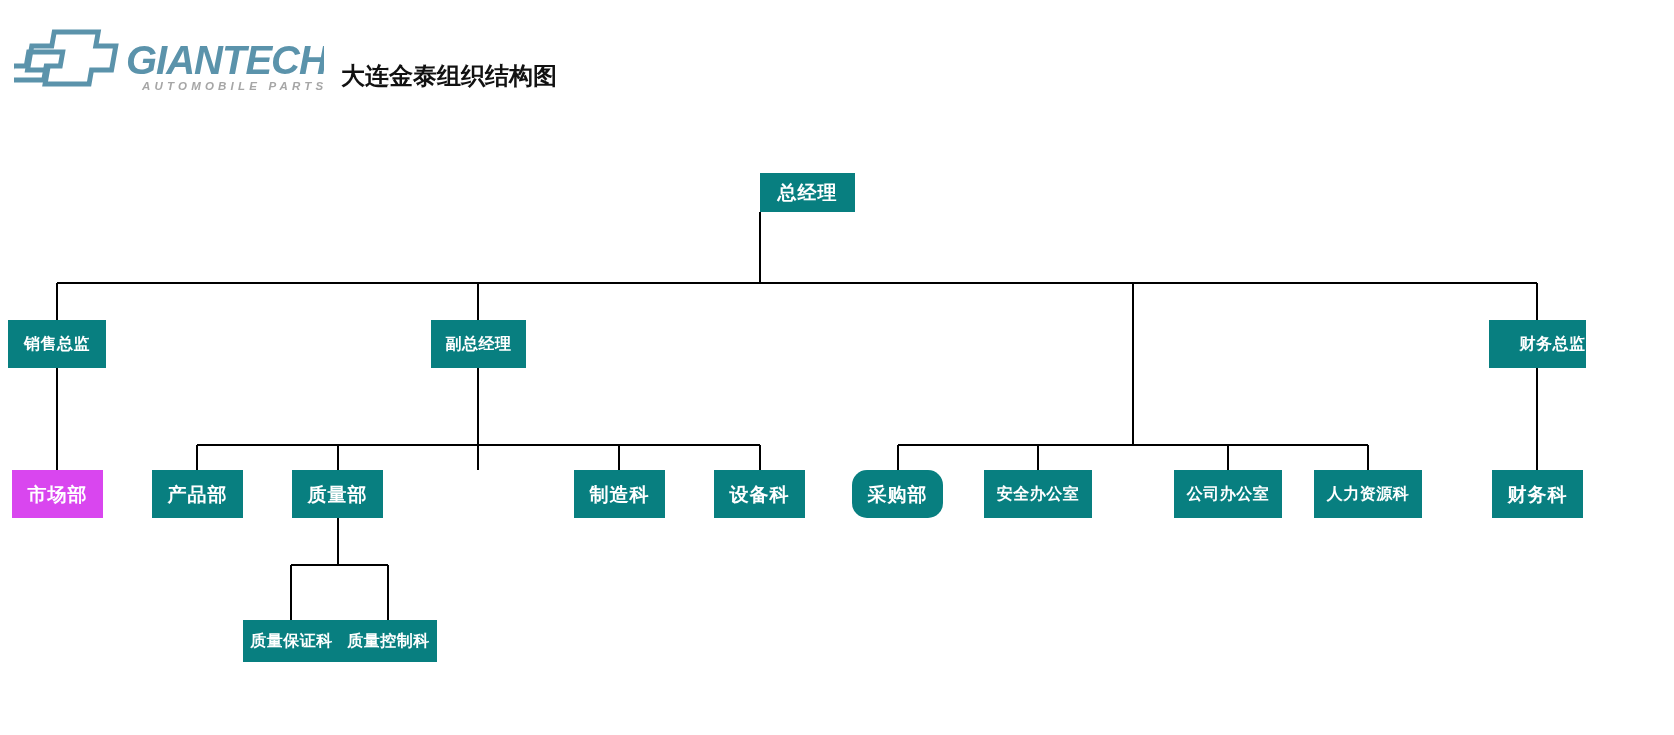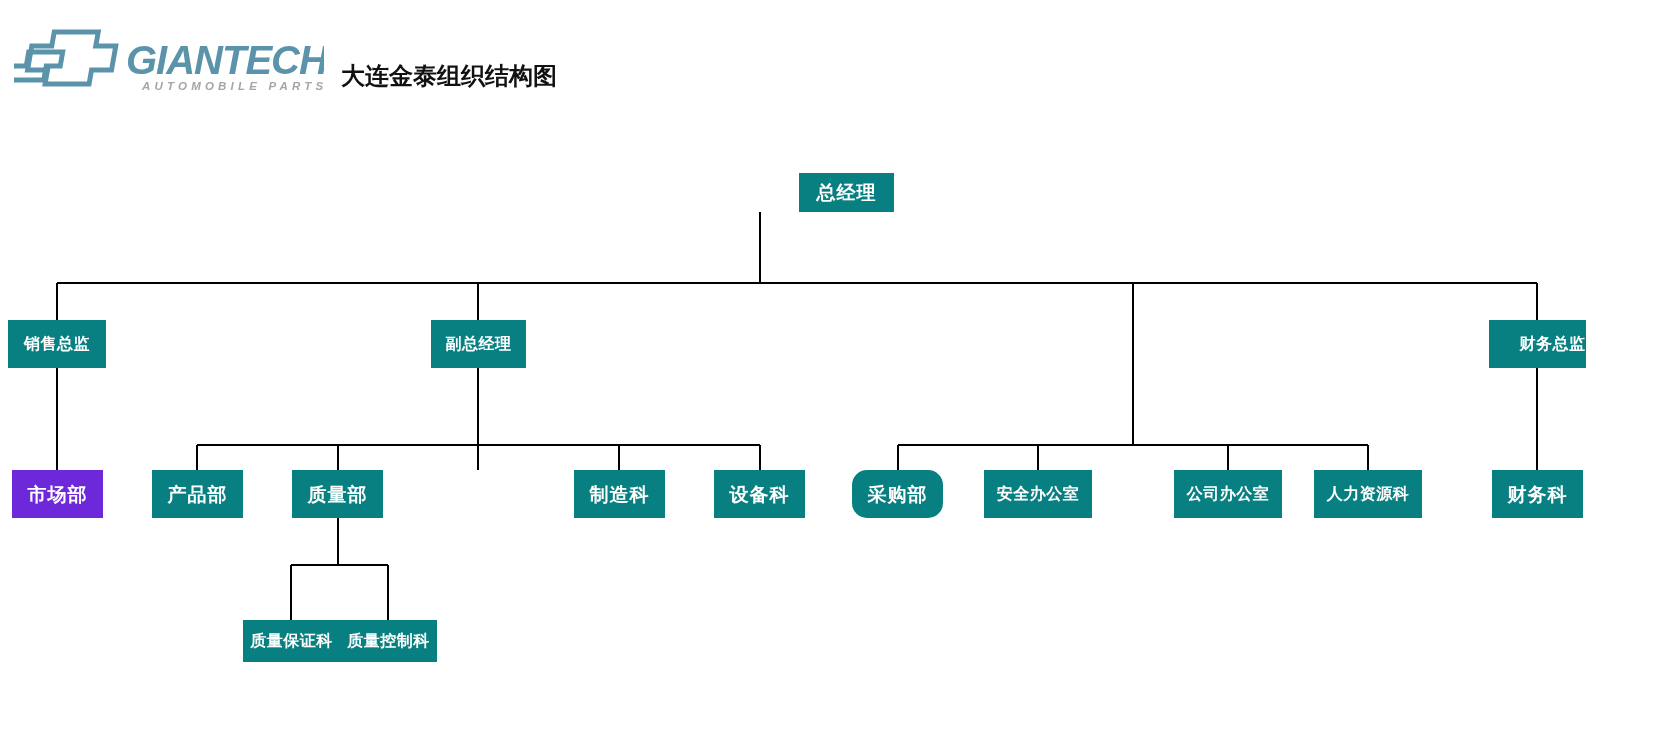--- a/index.html
+++ b/index.html
@@ -90,33 +90,33 @@
       <div class="line v" style="background: rgb(0, 0, 0); left: 759.2px; top: 445px; height: 25px;"></div>
       <div class="line h" style="background: rgb(0, 0, 0); left: 898px; top: 444.2px; width: 470px;"></div>
       <div class="line v" style="background: rgb(0, 0, 0); left: 897.2px; top: 445px; height: 25px;"></div>
       <div class="line v" style="background: rgb(0, 0, 0); left: 1037.2px; top: 445px; height: 25px;"></div>
       <div class="line v" style="background: rgb(0, 0, 0); left: 1227.2px; top: 445px; height: 25px;"></div>
       <div class="line v" style="background: rgb(0, 0, 0); left: 1367.2px; top: 445px; height: 25px;"></div>
       <div class="line v" style="background: rgb(0, 0, 0); left: 337.2px; top: 518px; height: 47px;"></div>
       <div class="line h" style="background: rgb(0, 0, 0); left: 291px; top: 564.2px; width: 97px;"></div>
       <div class="line v" style="background: rgb(0, 0, 0); left: 290.2px; top: 565px; height: 55px;"></div>
       <div class="line v" style="background: rgb(0, 0, 0); left: 387.2px; top: 565px; height: 55px;"></div>
-      <div class="node" style="left: 760px; top: 173px; width: 95px; height: 39px; background: rgb(8, 127, 128); color: rgb(255, 255, 255); margin-left: 39px;">
+      <div class="node" style="left: 760px; top: 173px; width: 95px; height: 39px; background: rgb(8, 127, 128); color: rgb(255, 255, 255);">
         <span>总经理</span>
       </div>
       <div class="node small" style="left: 8px; top: 320px; width: 98px; height: 48px; background: rgb(8, 127, 128); color: rgb(255, 255, 255);">
         <span>销售总监</span>
       </div>
       <div class="node small" style="left: 431px; top: 320px; width: 95px; height: 48px; background: rgb(8, 127, 128); color: rgb(255, 255, 255);">
         <span>副总经理</span>
       </div>
       <div class="node small" style="left: 1489px; top: 320px; width: 97px; height: 48px; background: rgb(8, 127, 128); color: rgb(255, 255, 255); padding-left: 30px;">
         <span>财务总监</span>
       </div>
-      <div class="node" style="left: 12px; top: 470px; width: 91px; height: 48px; background: #6d28d9; color: rgb(255, 255, 255);">
+      <div class="node" style="left: 12px; top: 470px; width: 91px; height: 48px; background: #d946ef; color: rgb(255, 255, 255);">
         <span>市场部</span>
       </div>
       <div class="node" style="left: 152px; top: 470px; width: 91px; height: 48px; background: rgb(8, 127, 128); color: rgb(255, 255, 255); text-align: right;">
         <span>产品部</span>
       </div>
       <div class="node" style="left: 292px; top: 470px; width: 91px; height: 48px; background: rgb(8, 127, 128); color: rgb(255, 255, 255);">
         <span>质量部</span>
       </div>
       <div class="node" style="left: 574px; top: 470px; width: 91px; height: 48px; background: rgb(8, 127, 128); color: rgb(255, 255, 255);">
         <span>制造科</span>

